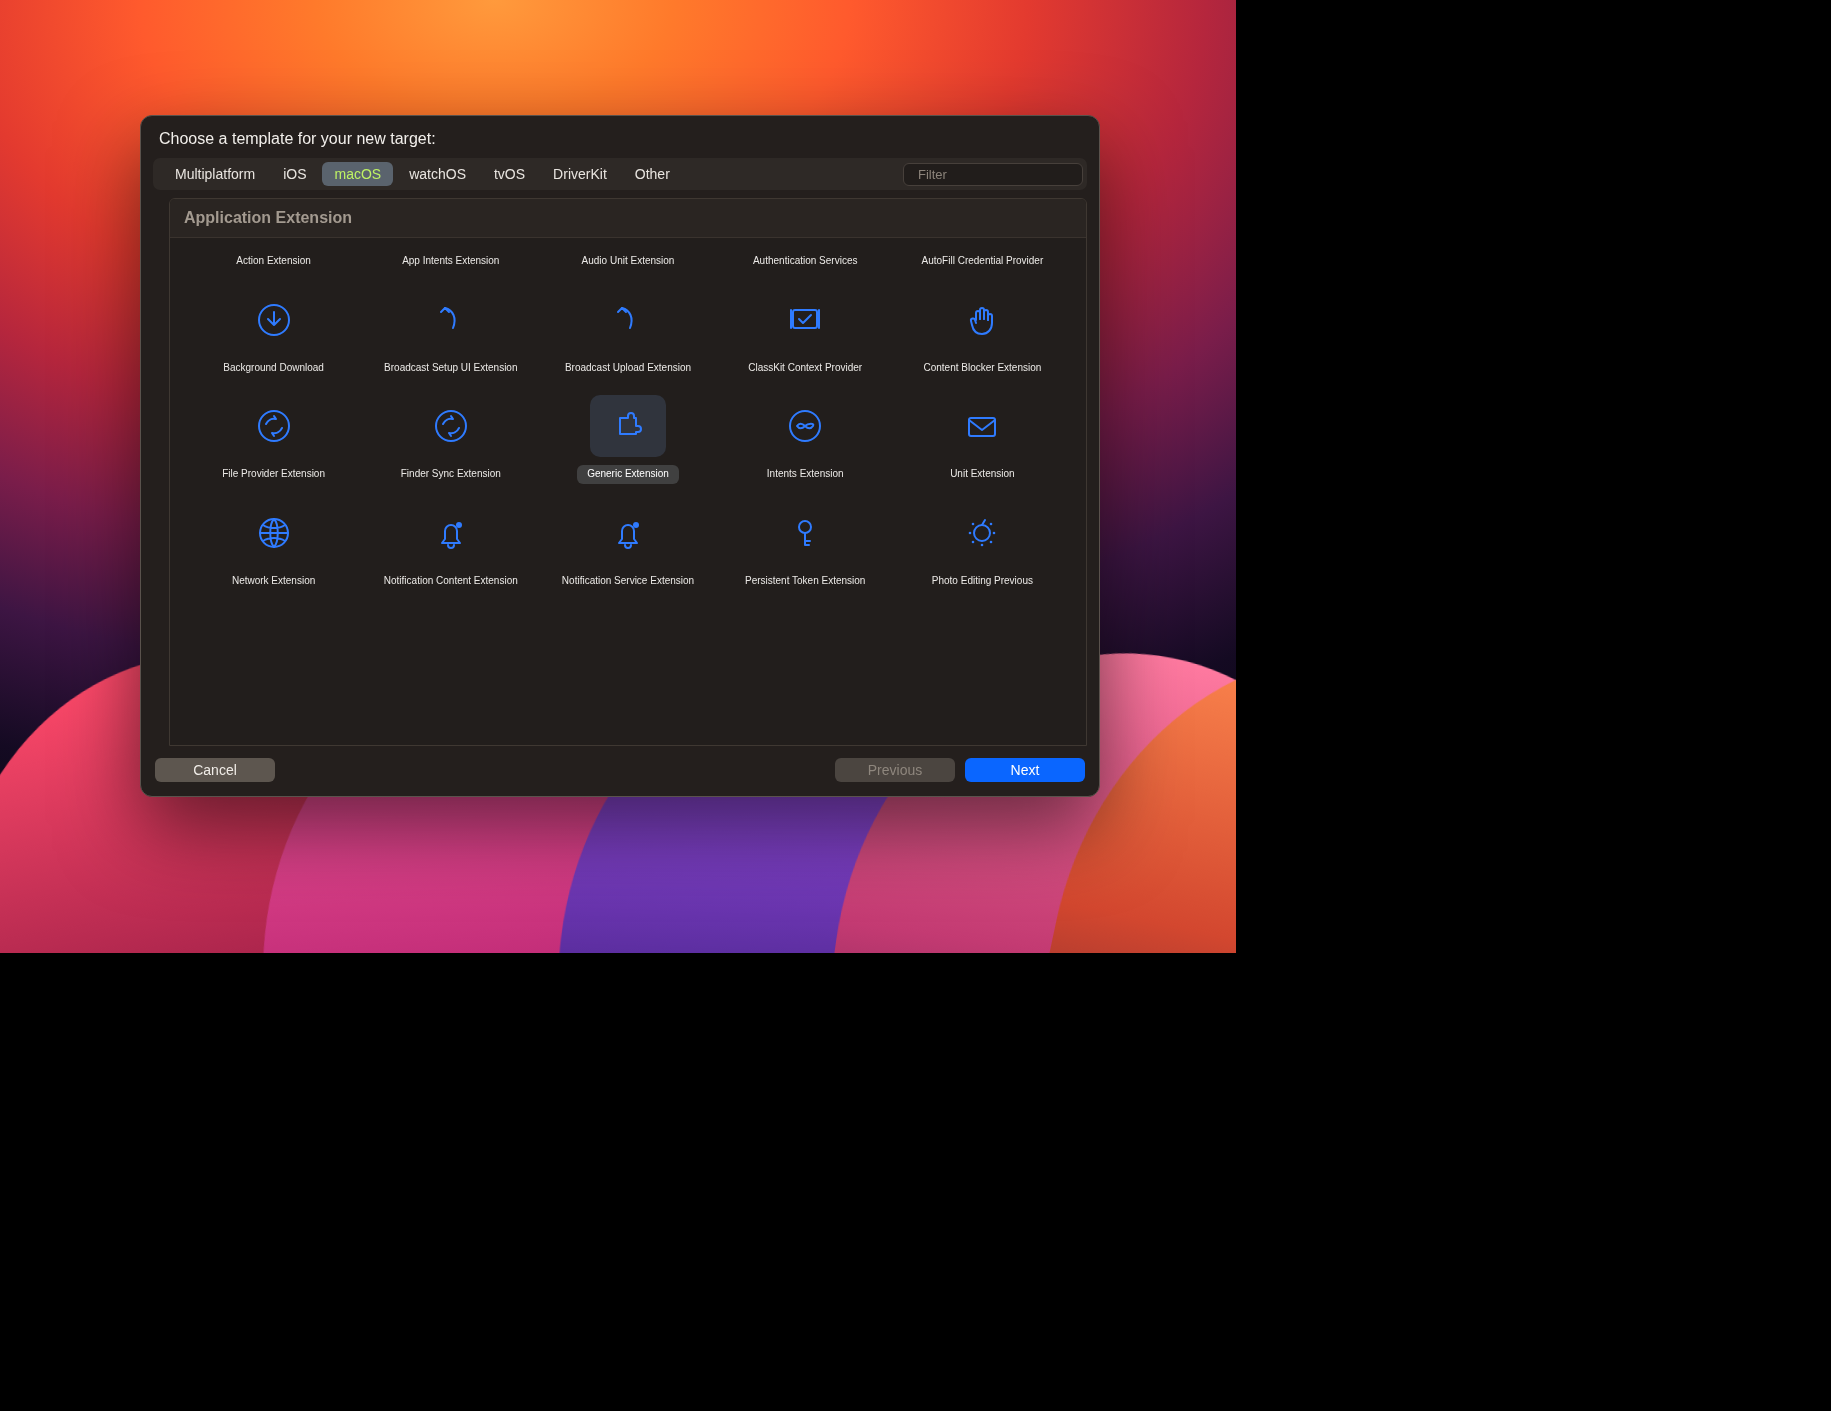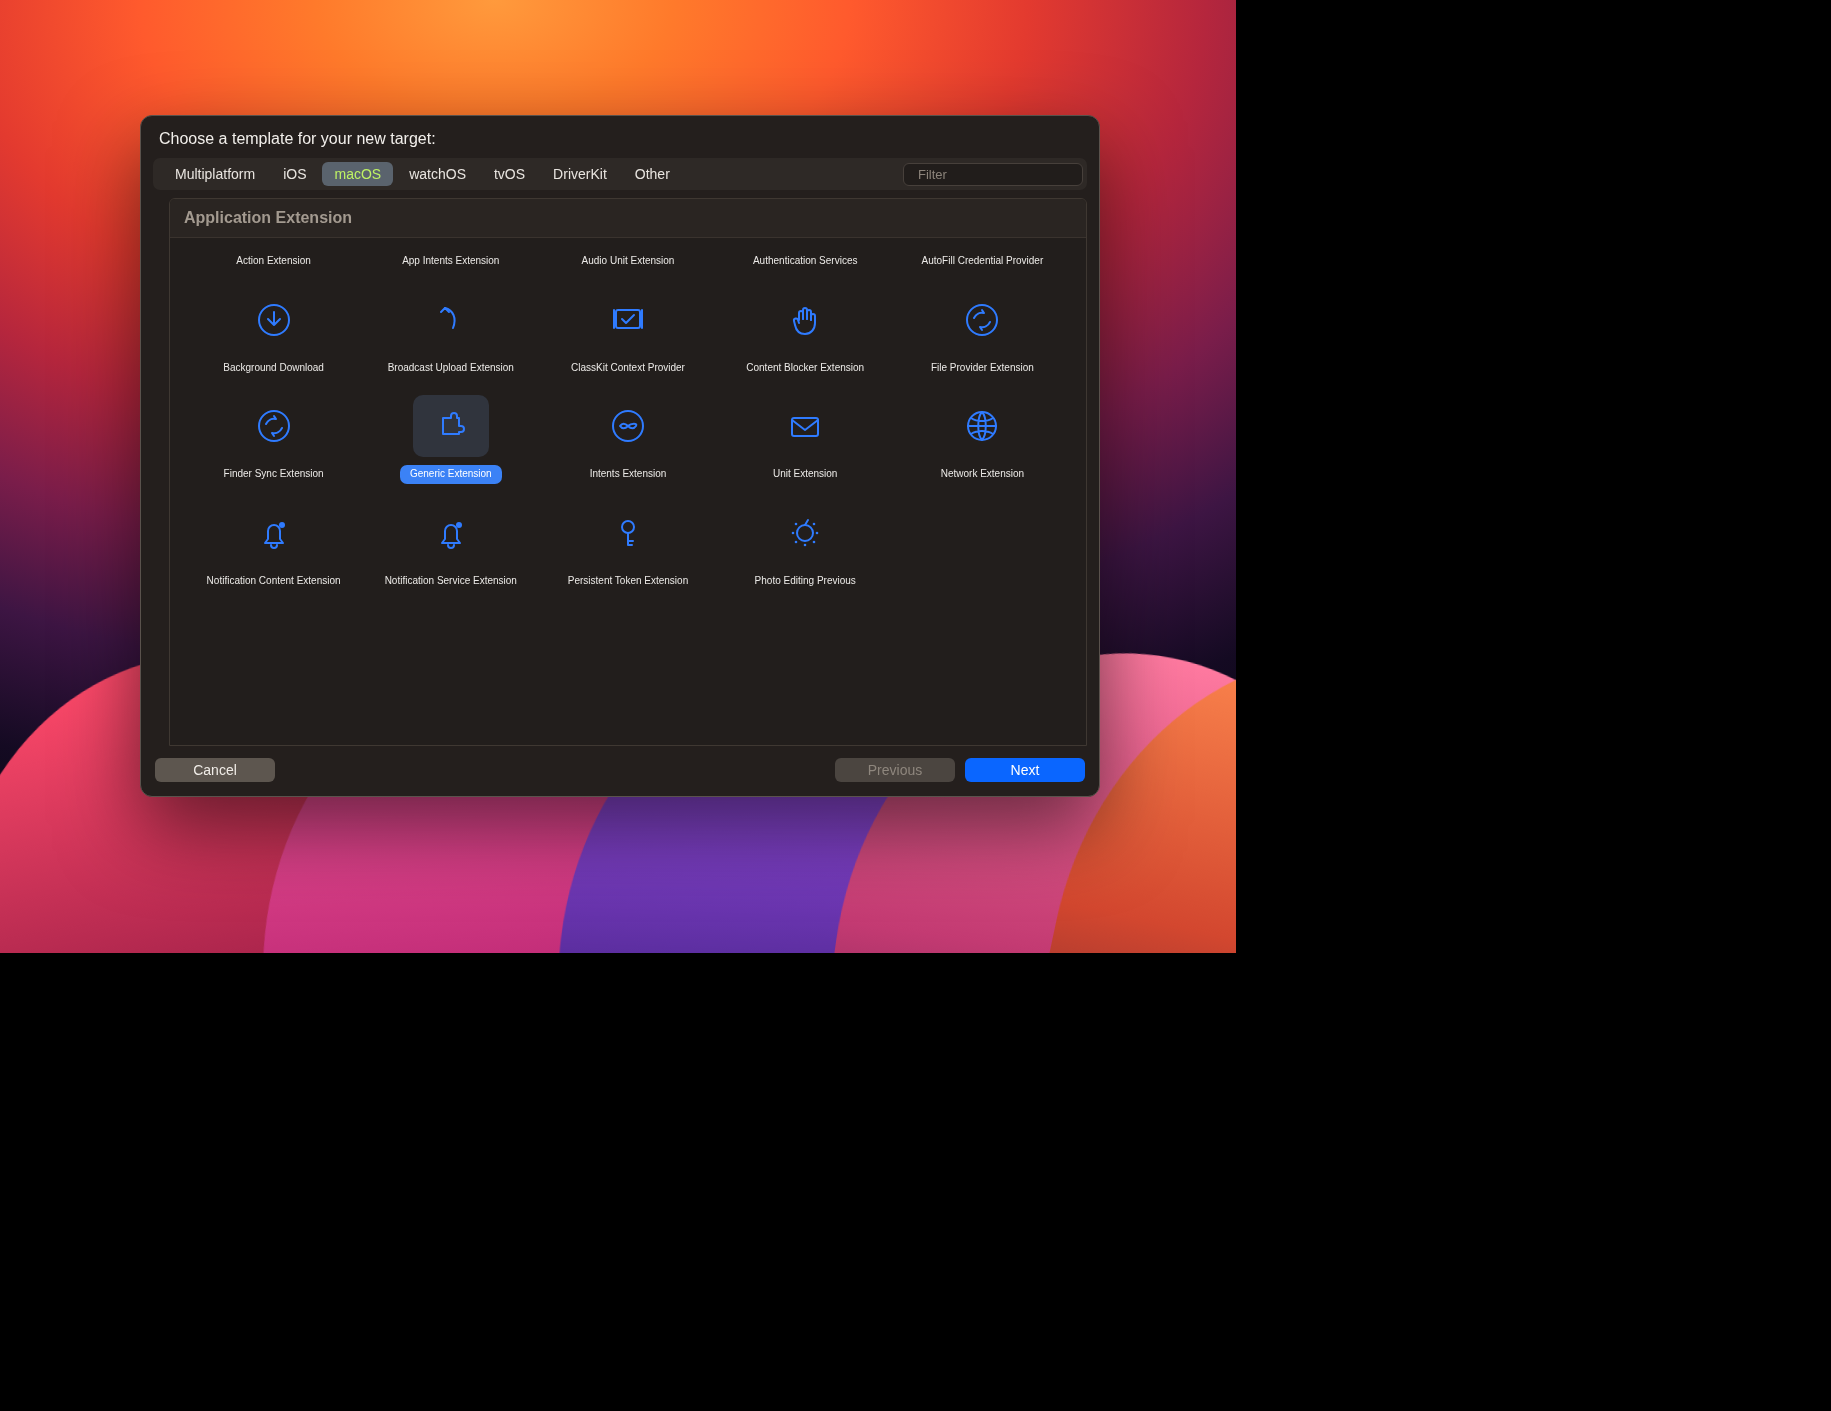--- a/index.html
+++ b/index.html
@@ -143,21 +143,21 @@
   .tpl.textonly .label { margin-top: 0; }
   .tpl .icon-box {
     width: 76px;
     height: 62px;
     border-radius: 10px;
     display: flex;
     align-items: center;
     justify-content: center;
   }
   .tpl.selected .icon-box { background: #30343d; }
-  .tpl.selected .label { background: #3b82f6; color: #fff; border-radius: 7px; }
+  .tpl.selected .label { background: #404040; color: #fff; }
 
   .ico { width: 40px; height: 40px; stroke: #2f7bff; fill: none; stroke-width: 2; stroke-linecap: round; stroke-linejoin: round; }
 
   .footer {
     display: flex;
     align-items: center;
     padding: 12px 14px 14px 14px;
     gap: 10px;
   }
   .btn {
@@ -236,20 +236,29 @@
               </div>
               <div class="label">Background Download</div>
             </div>
             <div class="tpl">
               <div class="icon-box">
                 <svg class="ico" viewBox="0 0 40 40">
                   <path d="M14 8c8 2 12 10 8 20"></path>
                   <path d="M10 12l4-4 4 4"></path>
                 </svg>
               </div>
+              <div class="label">Broadcast Setup UI Extension</div>
+            </div>
+            <div class="tpl">
+              <div class="icon-box">
+                <svg class="ico" viewBox="0 0 40 40">
+                  <path d="M14 8c8 2 12 10 8 20"></path>
+                  <path d="M10 12l4-4 4 4"></path>
+                </svg>
+              </div>
               <div class="label">Broadcast Upload Extension</div>
             </div>
             <div class="tpl">
               <div class="icon-box">
                 <svg class="ico" viewBox="0 0 40 40">
                   <rect x="8" y="10" width="24" height="18" rx="2"></rect>
                   <path d="M14 19l4 4 8-8"></path>
                   <path d="M6 10v18M34 10v18"></path>
                 </svg>
               </div>

